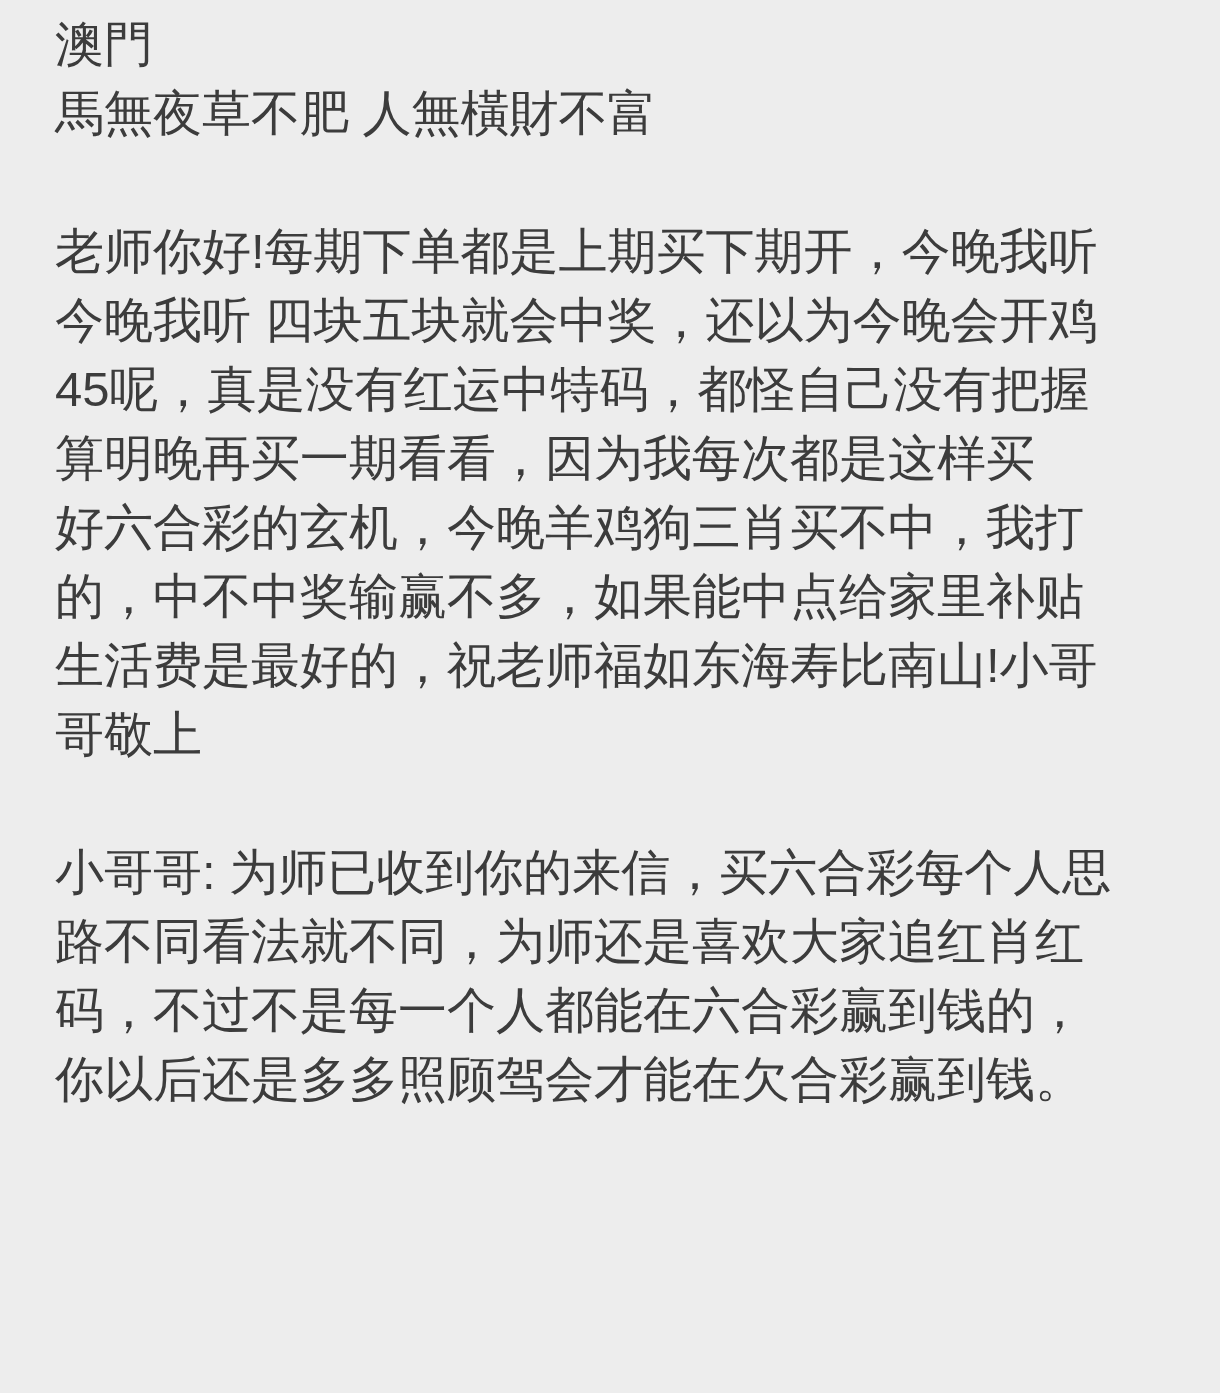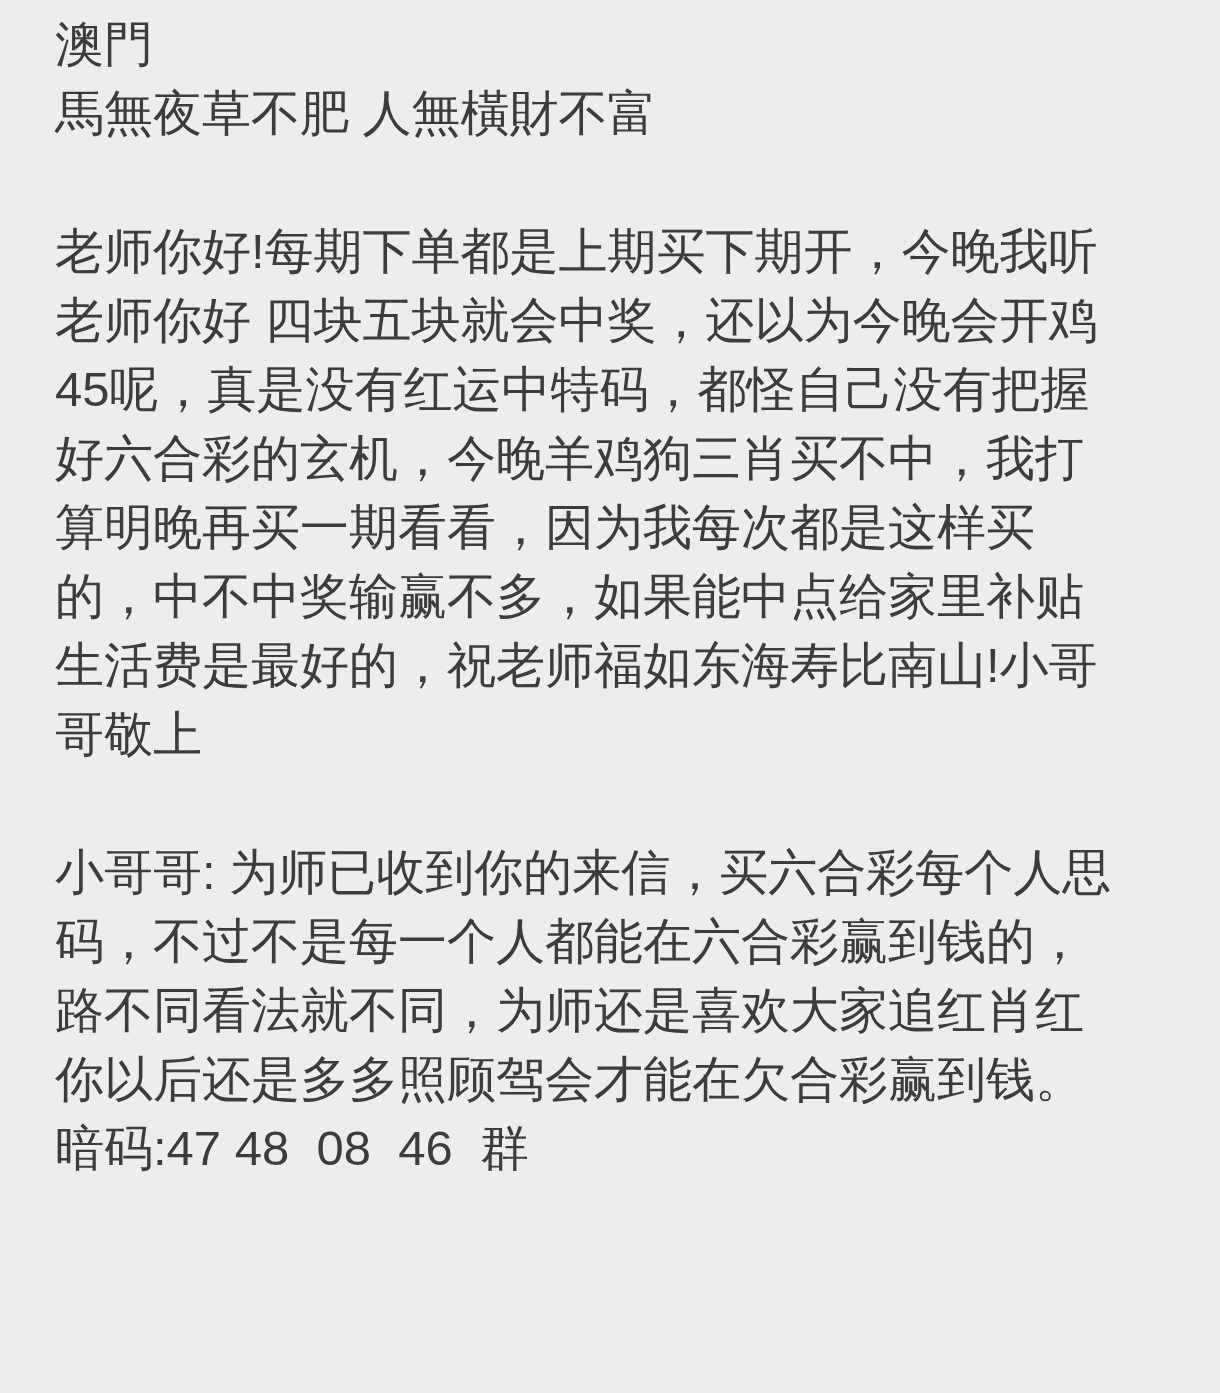--- a/index.html
+++ b/index.html
@@ -43,32 +43,31 @@
 
   <section>
     <div class="line">澳門</div>
     <div class="line">馬無夜草不肥 人無橫財不富</div>
   </section>
 
   <div class="blank-line"></div>
 
   <section>
     <div class="line">老师你好!每期下单都是上期买下期开，今晚我听</div>
-    <div class="line">老师你好 四块五块就会中奖，还以为今晚会开鸡</div>
+    <div class="line">今晚我听 四块五块就会中奖，还以为今晚会开鸡</div>
     <div class="line">45呢，真是没有红运中特码，都怪自己没有把握</div>
+    <div class="line">算明晚再买一期看看，因为我每次都是这样买</div>
     <div class="line">好六合彩的玄机，今晚羊鸡狗三肖买不中，我打</div>
-    <div class="line">算明晚再买一期看看，因为我每次都是这样买</div>
     <div class="line">的，中不中奖输赢不多，如果能中点给家里补贴</div>
     <div class="line">生活费是最好的，祝老师福如东海寿比南山!小哥</div>
     <div class="line">哥敬上</div>
   </section>
 
   <div class="blank-line"></div>
 
   <section>
     <div class="line">小哥哥: 为师已收到你的来信，买六合彩每个人思</div>
+    <div class="line">路不同看法就不同，为师还是喜欢大家追红肖红</div>
     <div class="line">码，不过不是每一个人都能在六合彩赢到钱的，</div>
-    <div class="line">路不同看法就不同，为师还是喜欢大家追红肖红</div>
     <div class="line">你以后还是多多照顾驾会才能在欠合彩赢到钱。</div>
-    <div class="line">暗码:47 48  08  46  群</div>
   </section>
 
 </main>
 
 </body></html>

